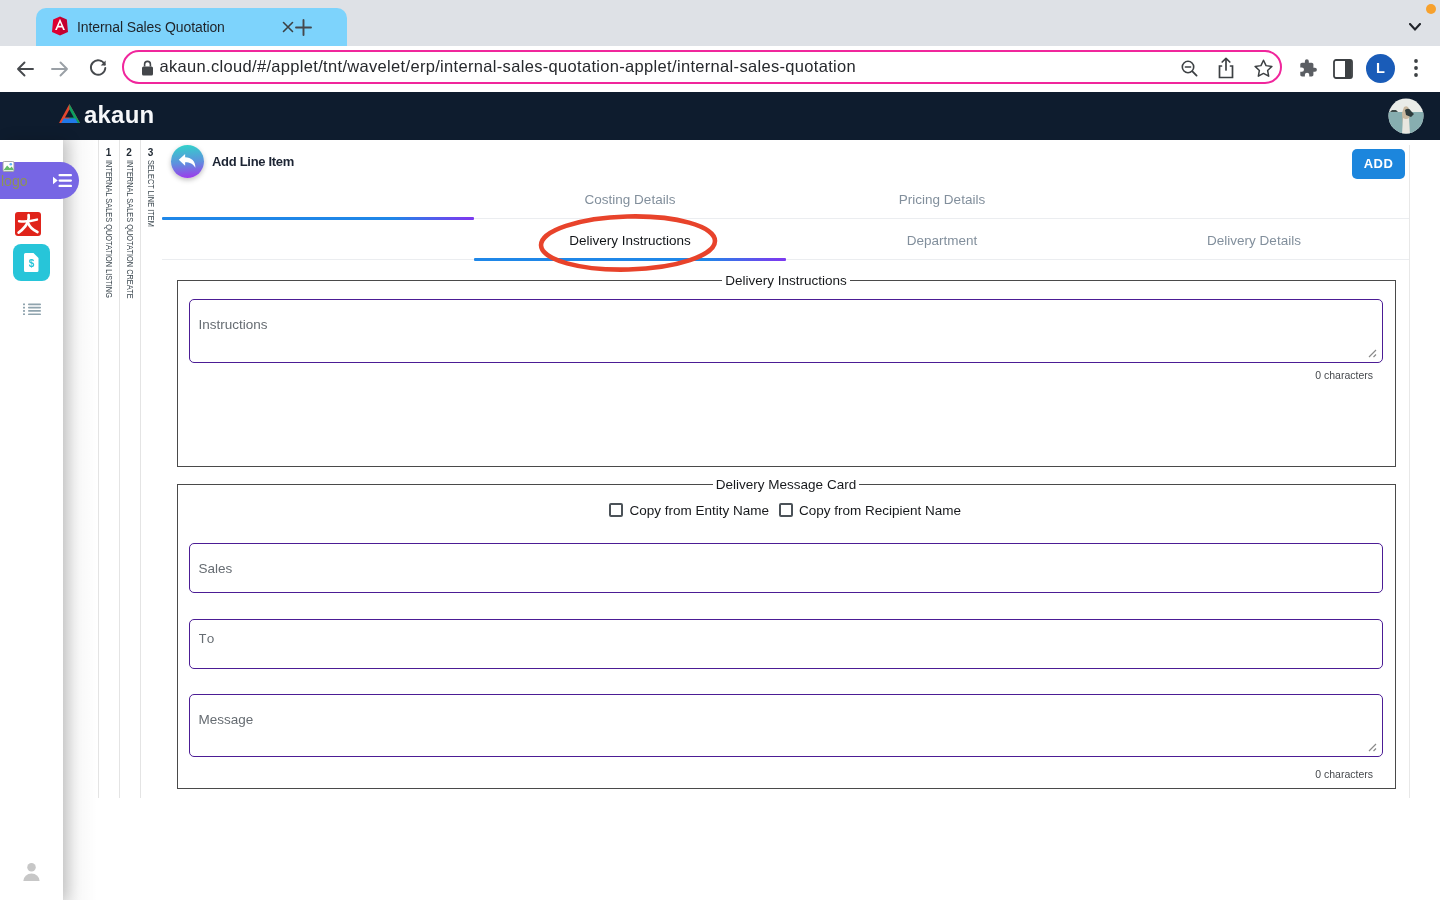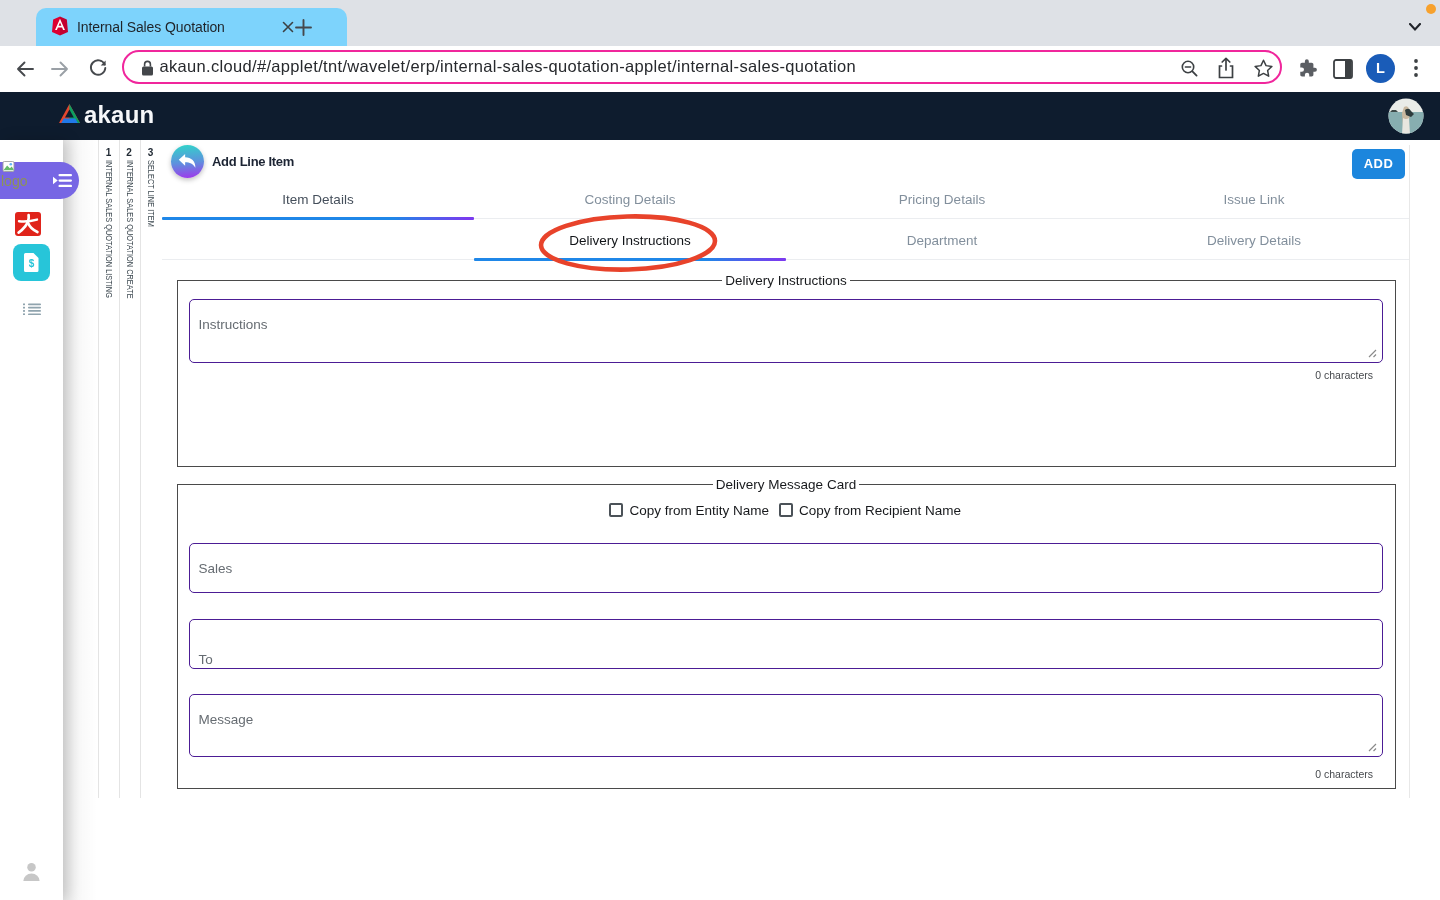--- a/index.html
+++ b/index.html
@@ -228,24 +228,22 @@
   <div id="content">
     <div id="backbtn">
       <svg class="abs" style="left:7px; top:8px;" width="19" height="16" viewBox="0 0 24 20">
         <path d="M9 1 L1 8.5 L9 16 V11.5 C15 11.5 19 13.5 22 18.5 C22 10.5 17 5.6 9 5.4 Z" fill="#fff"></path>
       </svg>
     </div>
     <div id="addlineitem">Add Line Item</div>
     <div id="addbtn">ADD</div>
 
     <div class="tabrow" style="top:41px;">
-      <div class="tab active1" style="left:0;">Item Details</div>
       <div class="tab" style="left:312px;">Costing Details</div>
       <div class="tab" style="left:624px;">Pricing Details</div>
-      <div class="tab" style="left:936px;">Issue Link</div>
       <div class="underline" style="left:0;"></div>
     </div>
     <div class="tabrow" style="top:82px;">
       <div class="tab active2" style="left:312px;">Delivery Instructions</div>
       <div class="tab" style="left:624px;">Department</div>
       <div class="tab" style="left:936px;">Delivery Details</div>
       <div class="underline" style="left:312px;"></div>
     </div>
 
     <svg class="abs" style="left:374px; top:72px;" width="185" height="62" viewBox="0 0 185 62">
@@ -268,21 +266,21 @@
     </fieldset>
     <div class="abs" style="left:447px; top:363px; width:14px; height:14px; border:2px solid #4b5258; border-radius:2px;"></div>
     <div class="cblabel abs" style="left:467.5px; top:362.5px;">Copy from Entity Name</div>
     <div class="abs" style="left:617px; top:363px; width:14px; height:14px; border:2px solid #4b5258; border-radius:2px;"></div>
     <div class="cblabel abs" style="left:637px; top:362.5px;">Copy from Recipient Name</div>
 
     <div class="input" style="left:26.5px; top:403px; height:50px;">
       <div class="ilabel" style="top:17px;">Sales</div>
     </div>
     <div class="input" style="left:26.5px; top:479px; height:50px;">
-      <div class="ilabel" style="top:32px;">To</div>
+      <div class="ilabel" style="top:12px;font-family:Liberation Mono, monospace;">To</div>
     </div>
     <div class="input" style="left:26.5px; top:553.5px; height:63px;">
       <div class="ilabel" style="top:17px;">Message</div>
       <svg class="abs" style="right:5px; bottom:4px;" width="11" height="11" viewBox="0 0 11 11">
         <path d="M10 3 L3 10 M10 7.5 L7.5 10" stroke="#8a8a8a" stroke-width="1.2"></path>
       </svg>
     </div>
     <div class="chars" style="right:36px; top:628px;">0 characters</div>
 
     <div class="abs" style="left:1246.5px; top:5px; width:1px; height:653px; background:#e8e8e8;"></div>

